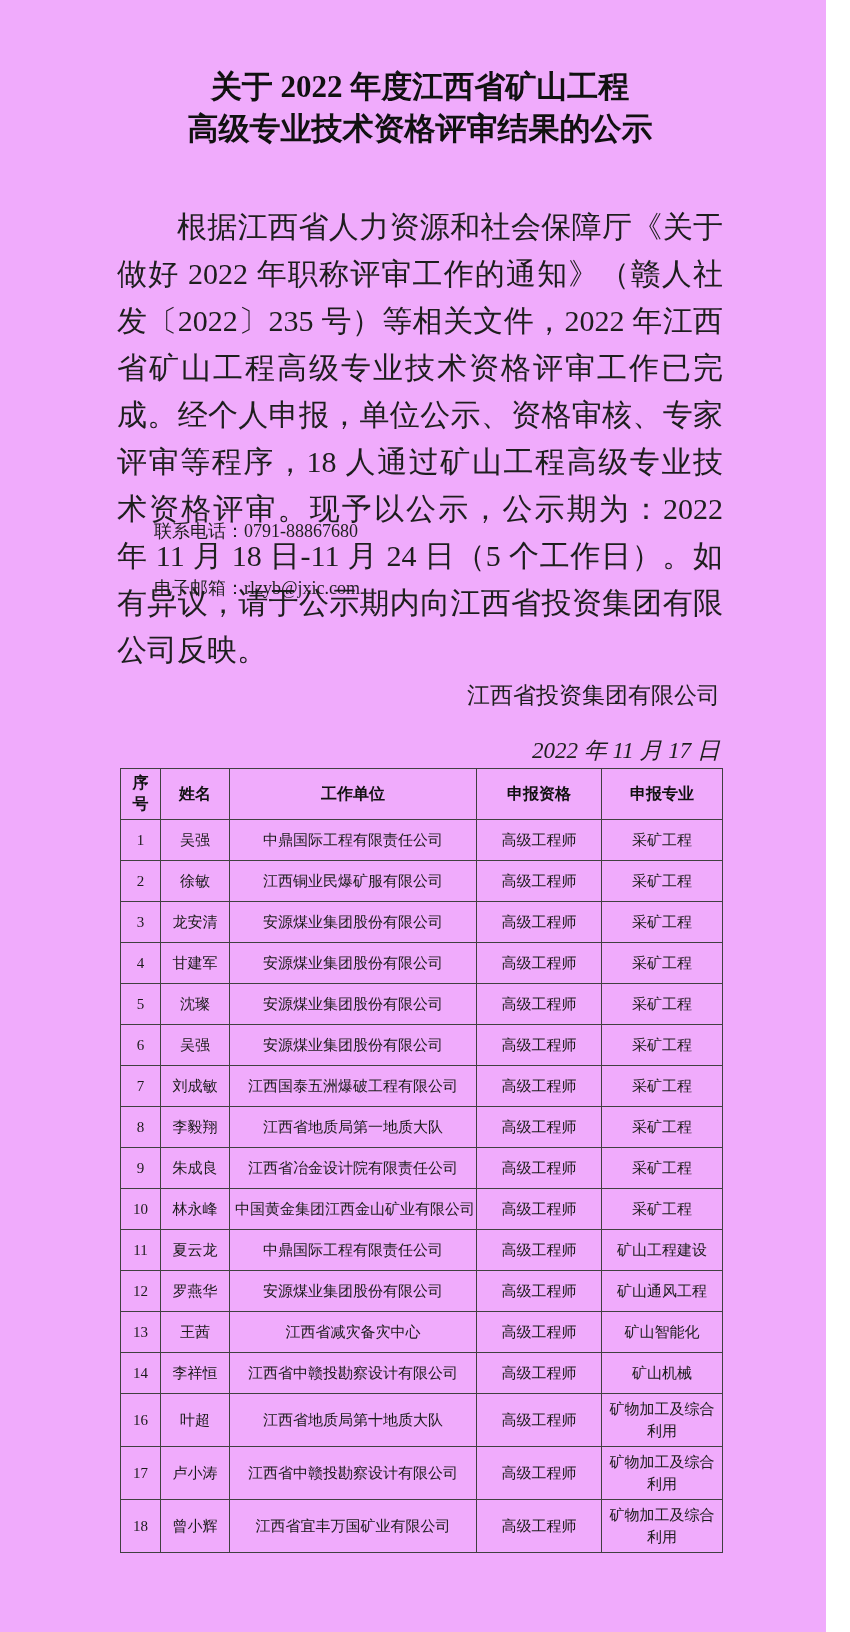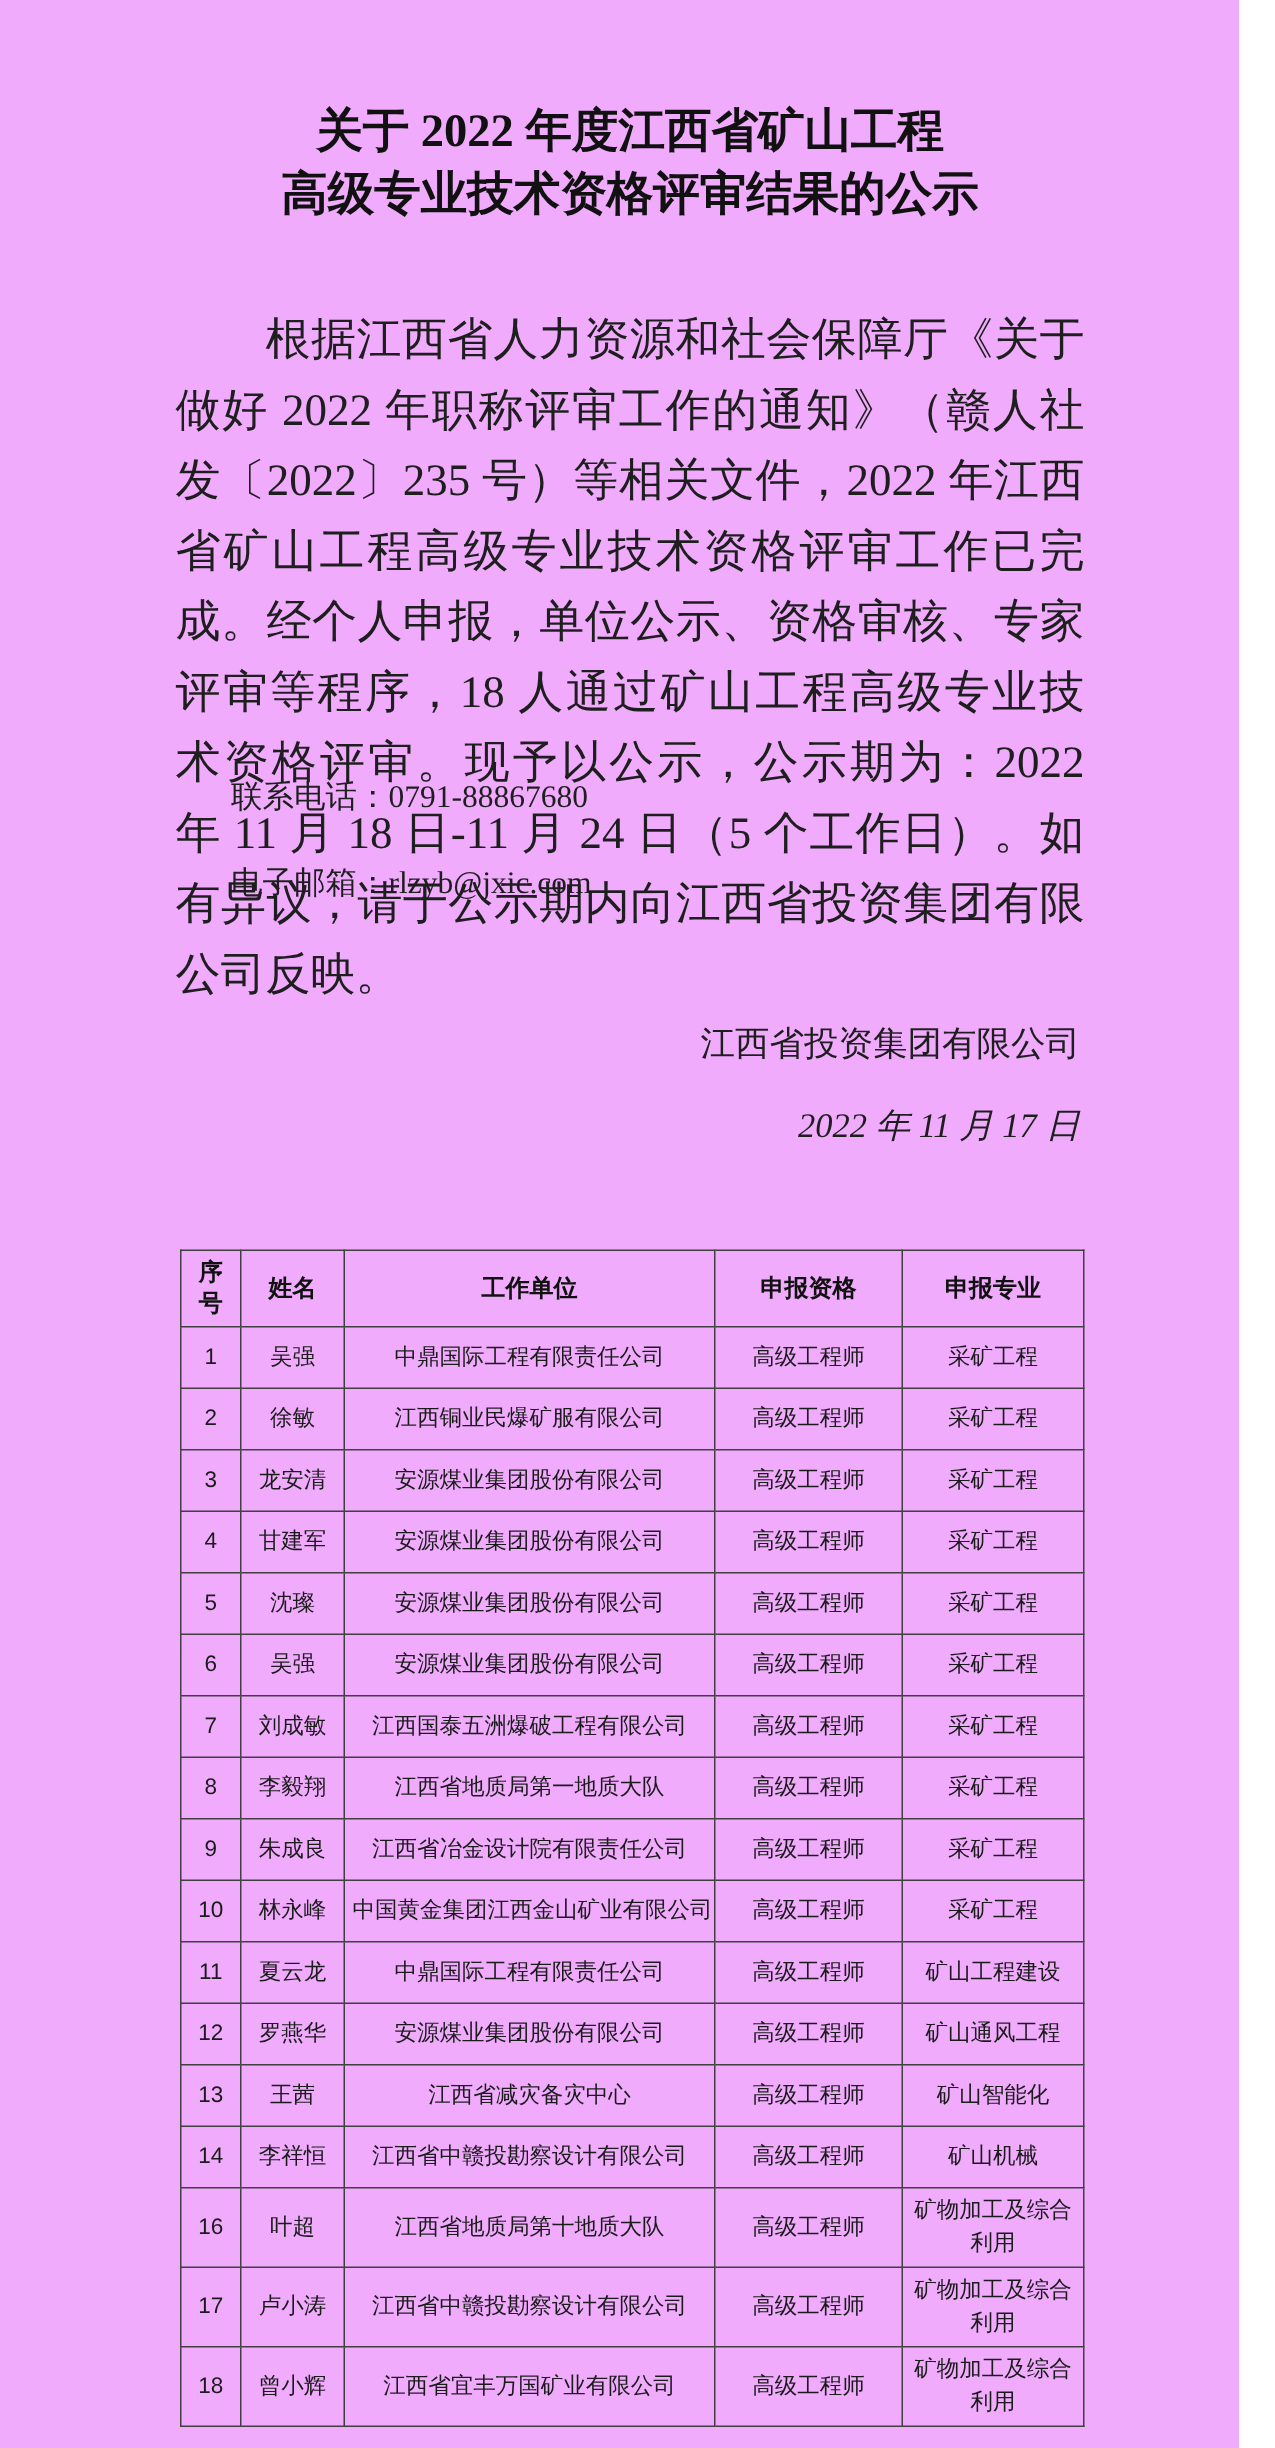--- a/index.html
+++ b/index.html
@@ -20,33 +20,33 @@
   .body-paragraph{
     position:absolute;left:117px;top:203px;width:606px;
     font-size:30px;line-height:47px;
     text-align:justify;text-justify:inter-character;
     text-indent:2em;
     color:#1e1e1e;
   }
   .contact-line{
     position:absolute;left:117px;width:606px;
     padding-left:37px;box-sizing:border-box;
-    font-size:21px;line-height:47px;color:#1e1e1e;
+    font-size:18px;line-height:47px;color:#1e1e1e;
   }
   .contact-phone{top:508px;}
   .contact-email{top:565px;}
   .signature-block{
     position:absolute;left:380px;top:672px;width:340px;
     text-align:right;font-size:23px;line-height:47px;color:#1e1e1e;
   }
   .signature-date{margin-top:8px;font-style:italic;}
   table.results{
-    position:absolute;left:120px;top:833px;width:602px;
+    position:absolute;left:120px;top:768px;width:602px;
     border-collapse:collapse;table-layout:fixed;
-    font-family:Liberation Sans, sans-serif;
+    font-family:Liberation Serif, serif;
   }
   table.results th,table.results td{
     border:1px solid #404040;
     text-align:center;vertical-align:middle;
     padding:4px 5px;box-sizing:border-box;
     overflow:hidden;
   }
   table.results th{
     height:42px;font-size:16px;font-weight:bold;color:#111;
   }

